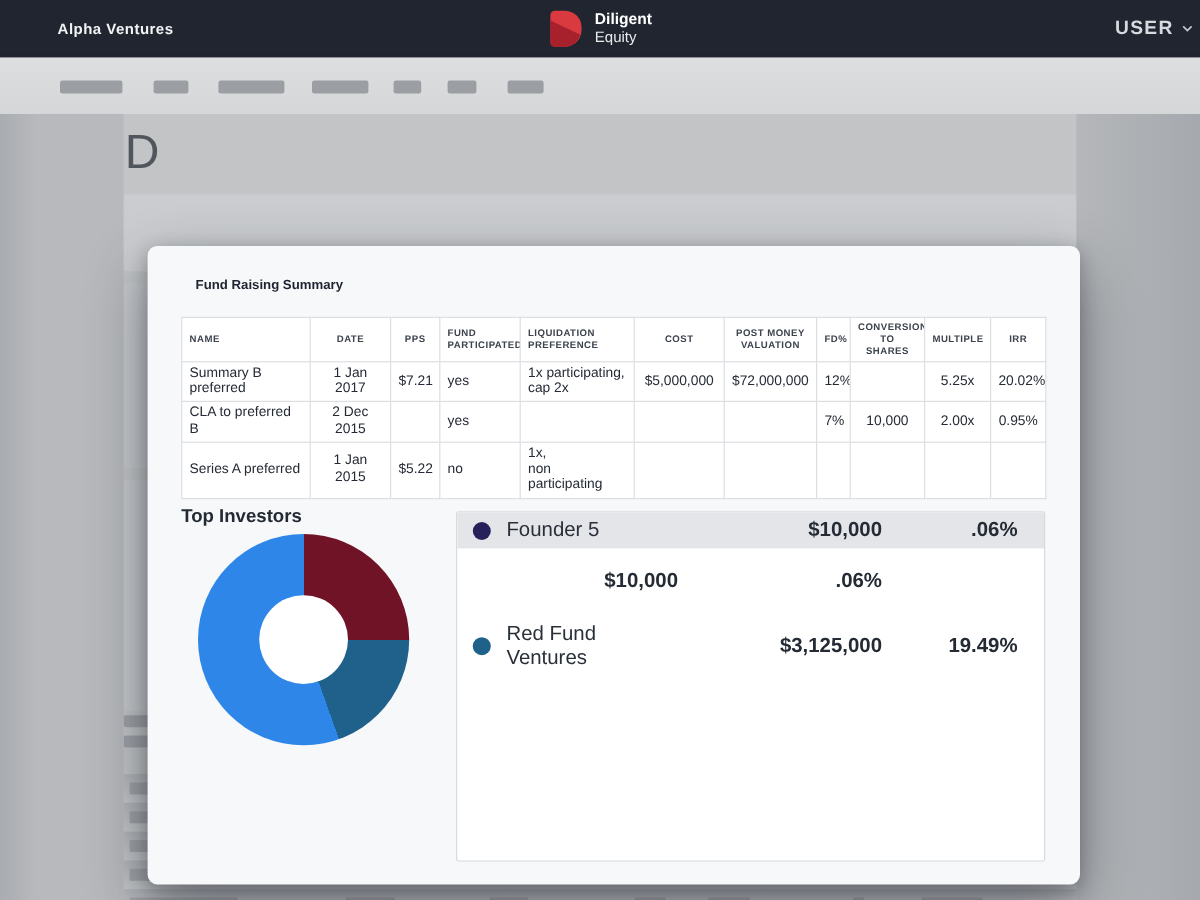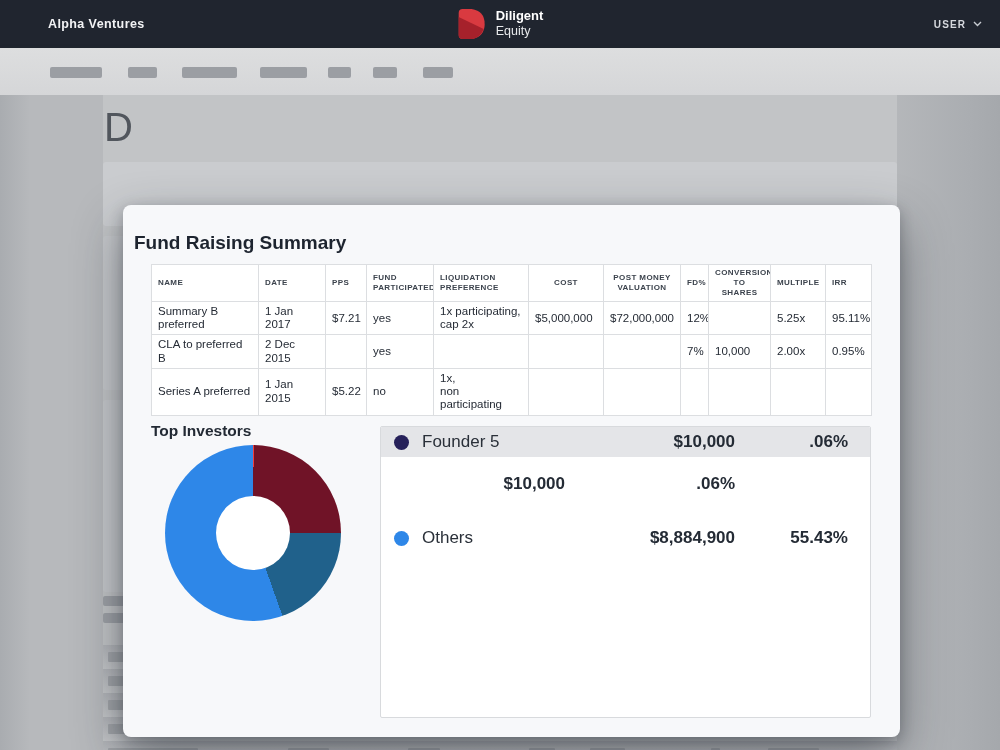--- a/index.html
+++ b/index.html
@@ -1,61 +1,61 @@
 <!DOCTYPE html>
 <html><head>
 <meta charset="utf-8">
 <style>
   html,body{margin:0;padding:0;background:#8e9195;}
   *{box-sizing:border-box;font-family:"Liberation Sans",sans-serif;}
   .screen{position:relative;width:1000px;height:750px;overflow:hidden;background:#b7b9bc;}
 
   
   .topbar{position:absolute;left:0;top:0;width:1000px;height:48px;background:#20252f;
-          display:flex;align-items:center;justify-content:space-between;padding:0 18px 0 48px;}
+          display:flex;align-items:center;justify-content:space-between;padding:0 6px 0 48px;}
   .org{color:#f2f3f5;font-size:12.5px;font-weight:700;letter-spacing:.4px;}
   .brand{position:absolute;left:50%;top:0;height:48px;transform:translateX(-50%);
          display:flex;align-items:center;gap:9px;}
   .brand svg{display:block;}
   .brand-t1{color:#ffffff;font-size:13px;font-weight:700;line-height:1.15;}
   .brand-t2{color:#e8eaec;font-size:12.5px;font-weight:400;line-height:1.15;}
   .user-menu{display:flex;align-items:center;gap:7px;cursor:pointer;}
-  .user-label{color:#d6d9de;font-size:10px;font-weight:700;letter-spacing:1.1px;}
+  .user-label{color:#d6d9de;font-size:16px;font-weight:700;letter-spacing:1.1px;}
 
   
   .subnav{position:absolute;left:0;top:48px;width:1000px;height:47px;
           background:linear-gradient(#dddedf,#d5d6d8);
           box-shadow:0 2px 5px rgba(40,44,52,.28);}
   .subnav .blk{position:absolute;top:19px;height:11px;border-radius:2px;background:#9b9ea3;}
 
   
   .content{position:absolute;left:0;top:95px;width:1000px;height:655px;
            background:linear-gradient(90deg,#a9acb0 0%,#b7b9bc 3%,#b7b9bc 88%,#aaadb1 97%,#a5a8ac 100%);}
   .sheet{position:absolute;left:103px;top:0;width:794px;height:655px;background:#c2c4c6;overflow:hidden;}
   .pg-title{position:absolute;left:1px;top:10px;font-size:40px;color:#51565d;}
   .bg-card{position:absolute;left:0;width:794px;border-radius:3px;}
   .bg-chip{position:absolute;left:0;height:10px;width:120px;border-radius:2px;background:#9ea1a6;}
   .stripe{position:absolute;left:0;width:794px;height:24px;background:linear-gradient(#b2b4b8,#c5c7c9);}
   .stripe .blk{position:absolute;top:7px;height:10px;border-radius:1px;background:#a1a4a8;}
 
   
   .modal{position:absolute;left:123px;top:110px;width:777px;height:532px;background:#f7f8fa;
          border-radius:8px;box-shadow:0 20px 50px rgba(25,30,40,.45),0 4px 14px rgba(25,30,40,.28);}
-  .modal-title{position:absolute;left:11px;top:27px;margin:0;font-size:19px;font-weight:700;color:#1d242f;}
+  .modal-title{position:absolute;left:40px;top:27px;margin:0;font-size:11px;font-weight:700;color:#1d242f;}
   .sec-title{position:absolute;left:28px;top:217px;margin:0;font-size:15.5px;font-weight:700;color:#232a34;}
 
   
   table.fund{position:absolute;left:28px;top:59px;width:720px;border-collapse:collapse;
              background:#ffffff;table-layout:fixed;}
   table.fund th,table.fund td{border:1px solid #dcdee1;white-space:pre-line;overflow:hidden;}
   table.fund th{height:28px;padding:3px 6px;font-size:8px;font-weight:700;letter-spacing:.4px;
                 color:#3c434d;line-height:1.25;vertical-align:middle;}
   table.fund td{height:29px;padding:3px 6px;font-size:11.5px;color:#252b35;line-height:1.15;
                 vertical-align:middle;}
-  .al{text-align:left}.ar{text-align:left}.ac{text-align:center}
+  .al{text-align:left}.ar{text-align:center}.ac{text-align:center}
 
   
   .donut{position:absolute;left:42px;top:240px;width:176px;height:176px;border-radius:50%;}
   .donut-hole{position:absolute;left:50%;top:50%;width:74px;height:74px;margin:-37px 0 0 -37px;
               border-radius:50%;background:#ffffff;}
 
   
   .inv-card{position:absolute;left:257px;top:221px;width:491px;height:292px;background:#ffffff;
             border:1px solid #d8dadd;border-radius:2px;overflow:hidden;}
   .inv-head{display:grid;grid-template-columns:1fr 170px 113px;align-items:center;height:38px;
@@ -205,21 +205,21 @@
               <td class="ar">1 Jan 2017</td>
               <td class="al">$7.21</td>
               <td class="al">yes</td>
               <td class="al">1x participating,
 cap 2x</td>
               <td class="ar">$5,000,000</td>
               <td class="ac">$72,000,000</td>
               <td class="ac">12%</td>
               <td class="ar"></td>
               <td class="ar">5.25x</td>
-              <td class="ar">95.11%</td>
+              <td class="ar">20.02%</td>
             </tr>
             <tr>
               <td class="al">CLA to preferred B</td>
               <td class="ar">2 Dec 2015</td>
               <td class="al"></td>
               <td class="al">yes</td>
               <td class="al"></td>
               <td class="ar"></td>
               <td class="ac"></td>
               <td class="ac">7%</td>
@@ -259,23 +259,23 @@
               </div>
               <div class="inv-amt">$10,000</div>
               <div class="inv-own">.06%</div>
             </div>
             <div class="inv-row" style="height: 54px;">
               <div class="inv-amt">$10,000</div>
               <div class="inv-own">.06%</div>
             </div>
             <div class="inv-row" style="height: 54px;">
               <div class="inv-name">
-                <span class="dot" style="background: rgb(46, 135, 232);"></span>
-                <span>Others</span>
+                <span class="dot" style="background: rgb(32, 97, 139);"></span>
+                <span>Red Fund Ventures</span>
               </div>
-              <div class="inv-amt">$8,884,900</div>
-              <div class="inv-own">55.43%</div>
+              <div class="inv-amt">$3,125,000</div>
+              <div class="inv-own">19.49%</div>
             </div>
           </div>
       </div>
     </div>
   </div>
 </div>
 
 </body></html>

